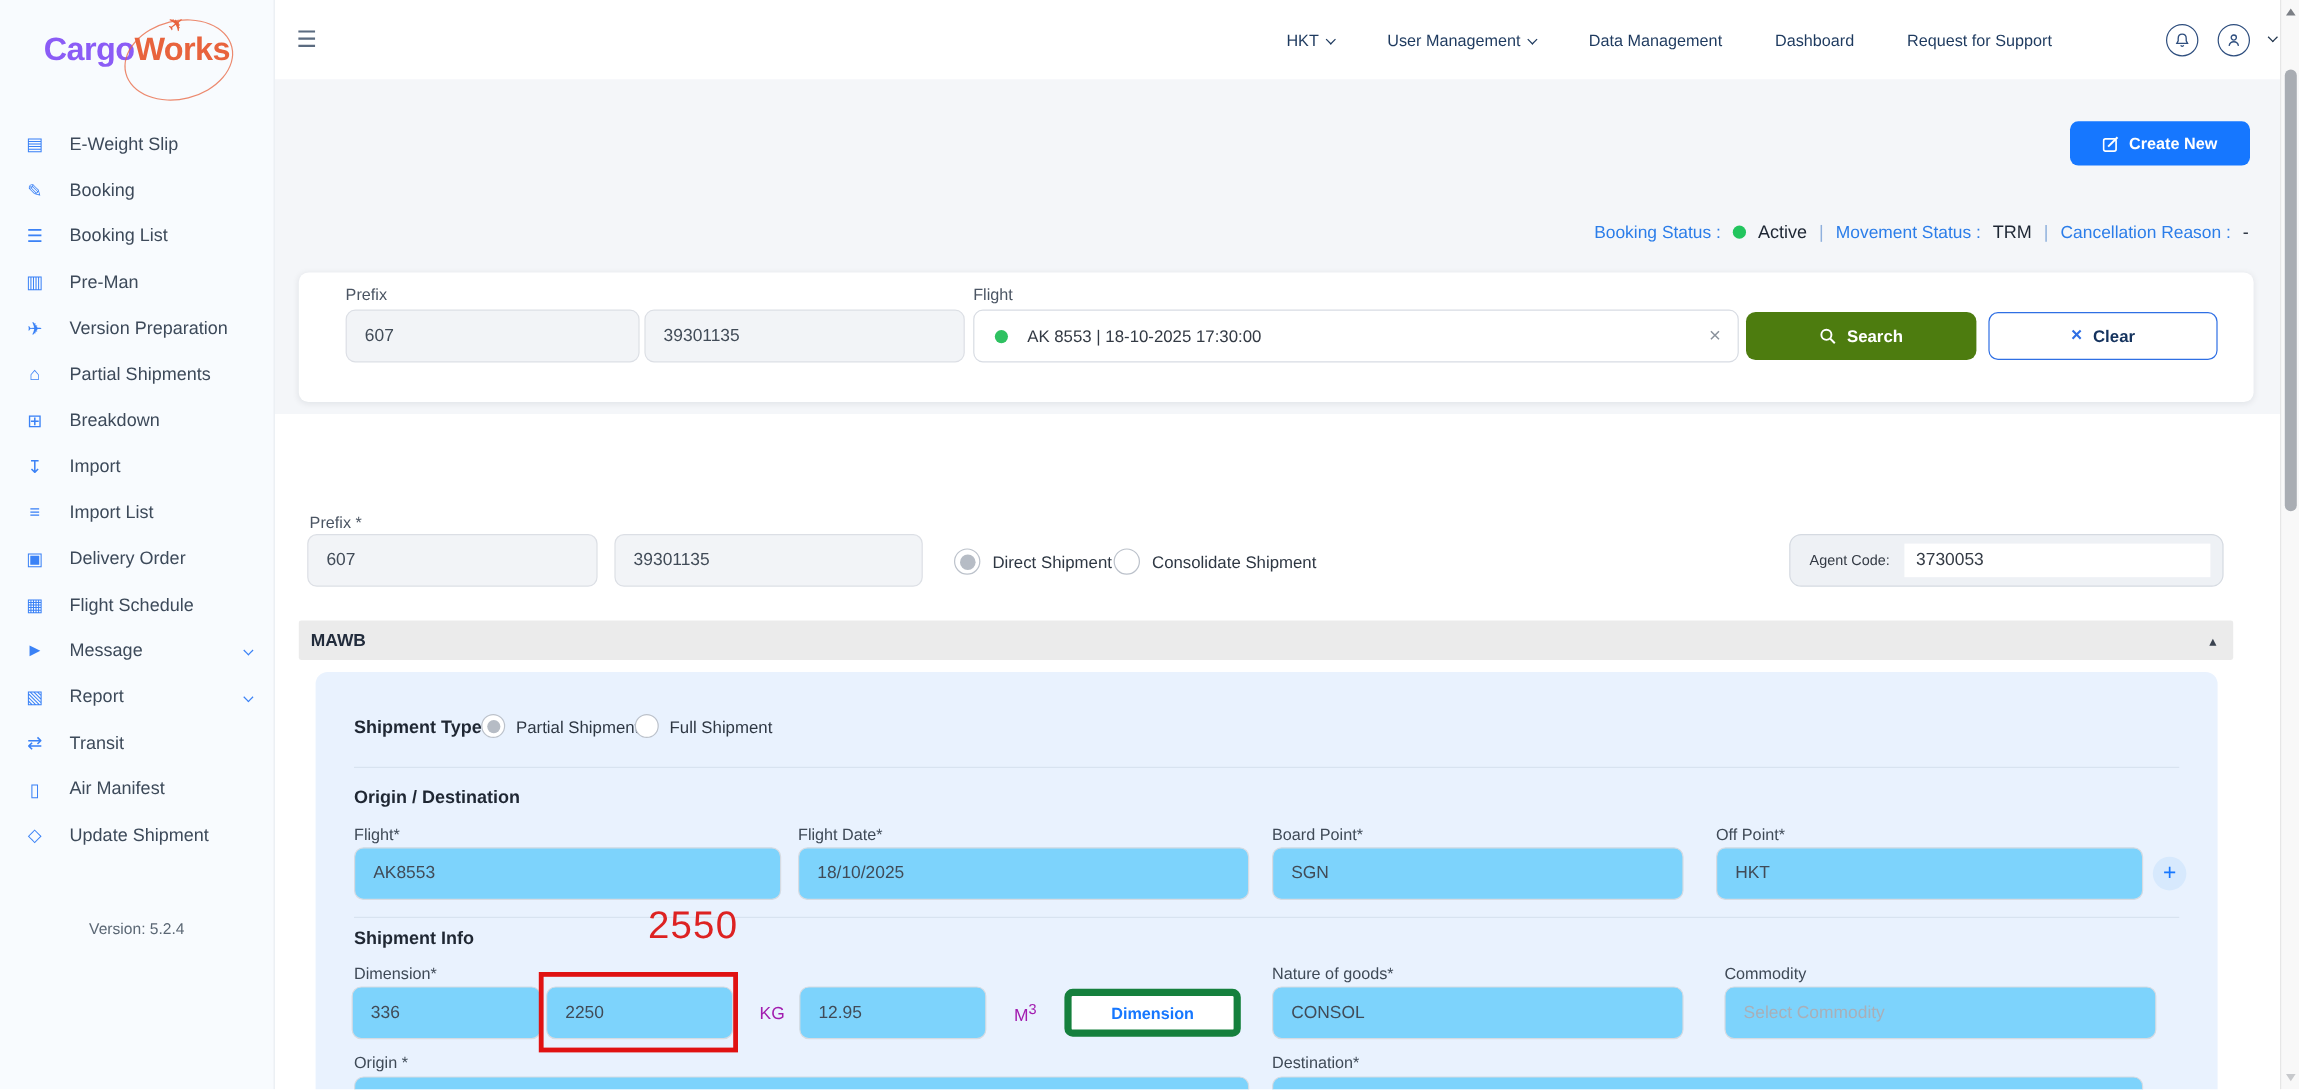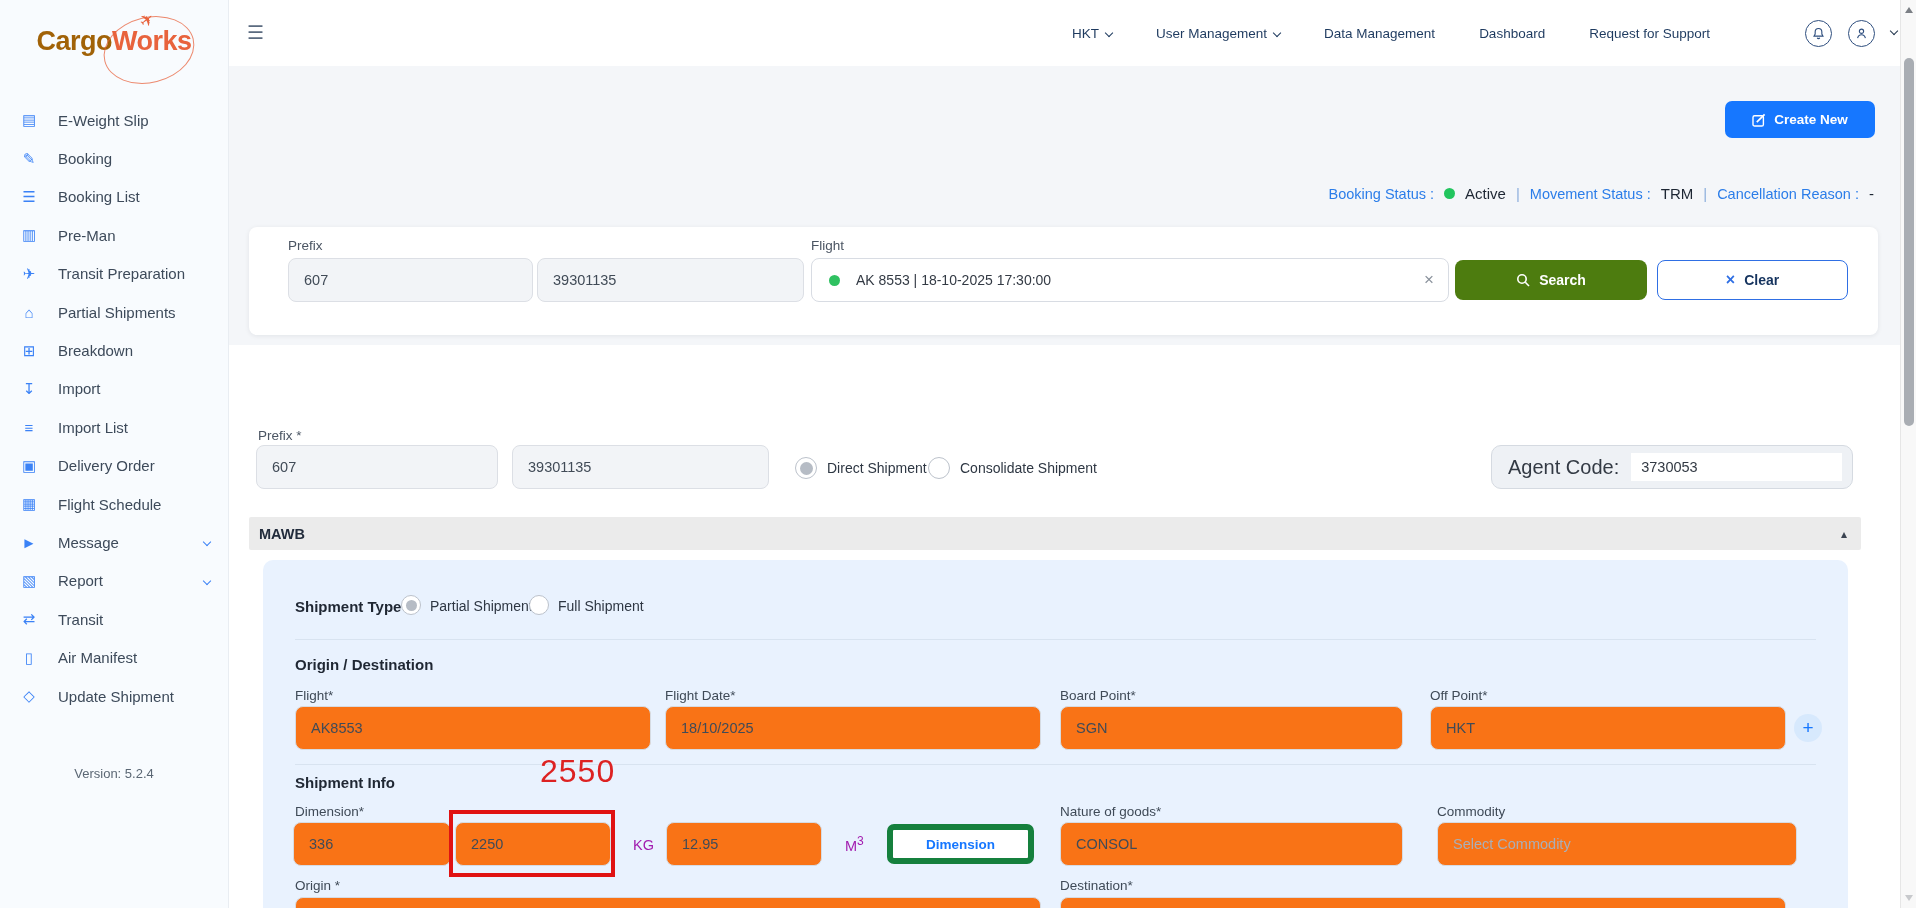--- a/index.html
+++ b/index.html
@@ -5,21 +5,21 @@
   * { margin:0; padding:0; box-sizing:border-box; }
   html,body { width:1916px; height:908px; overflow:hidden; background:#fff;
     font-family:"Liberation Sans", sans-serif; }
   .app { position:relative; width:1916px; height:908px; background:#fff; overflow:hidden; }
 
   
   .sidebar { position:absolute; left:0; top:0; width:229px; height:908px;
     background:#f8fbfe; border-right:1px solid #e9edf2; z-index:5; }
   .logo { position:relative; width:100%; height:60px; margin-top:26px; text-align:center;
     font-weight:bold; font-size:27px; letter-spacing:-0.5px; }
-  .logo-cargo { color:#a16207;margin-top:27px; }
+  .logo-cargo { color:#8b5cf6;margin-top:27px; }
   .logo-works { color:#e8633d; }
   .logo-swirl { position:absolute; left:103px; top:-9px; width:92px; height:66px;
     border:1.5px solid rgba(232,99,61,.75); border-radius:50%; transform:rotate(-14deg); pointer-events:none; }
   .plane-icon { position:absolute; left:140px; top:-16px; color:#e8633d; font-size:17px;
     transform:rotate(-38deg); font-weight:normal; }
   .menu { position:absolute; top:101px; left:0; right:0; }
   .mi { height:38.4px; display:flex; align-items:center; padding:0 14px 0 19px; cursor:pointer; }
   .mi-ic { width:20px; color:#3b82f6; font-size:15px; text-align:center; flex:0 0 20px; }
   .mi-label { margin-left:19px; font-size:15px; color:#3d4a5a; flex:1; }
   .mi .chev { color:#3b82f6; margin-right:4px; }
@@ -71,36 +71,36 @@
     justify-content:center; gap:9px; cursor:pointer; font-family:inherit; }
   .btn-clear .x-icon { color:#2f6fe4; font-size:16px; }
 
   
   .radio { width:22px; height:22px; border-radius:50%; border:1.5px solid #bcc2cb;
     background:#fff; position:absolute; cursor:pointer; }
   .radio.sel::after { content:""; position:absolute; inset:3.5px; border-radius:50%; background:#b6bcc5; }
   .rlabel { position:absolute; font-size:14px; color:#2e3743; }
   .agent-box { position:absolute; left:1491px; top:445px; width:362px; height:44px;
     background:#eef1f5; border:1px solid #d5dae1; border-radius:10px; display:flex; align-items:center; padding:0 10px 0 16px; }
-  .agent-box .al { font-size:20px; color:#333a44; margin-right:12px; white-space:nowrap; }
+  .agent-box .al { font-size:12px; color:#333a44; margin-right:12px; white-space:nowrap; }
   .agent-inp { flex:1; height:28px; border:none; background:#fff; font-family:inherit;
     font-size:14.5px; color:#333a44; padding:0 10px; }
 
   
   .mawb-bar { position:absolute; left:249px; top:517px; width:1612px; height:33px;
     background:#ebebeb; border-radius:2px; display:flex; align-items:center; padding:0 14px 0 10px; }
   .mawb-title { font-weight:bold; font-size:14.5px; color:#222c3c; flex:1; }
   .mawb-caret { color:#3a4350; font-size:12px; cursor:pointer; }
 
   .mawb-card { position:absolute; left:263px; top:560px; width:1585px; height:452px;
     background:#e9f2fe; border-radius:10px 10px 0 0; overflow:hidden; }
   .sec-h { position:absolute; font-weight:bold; font-size:15px; color:#1f2733; }
   .bdiv { position:absolute; left:32px; right:32px; height:1px; background:#d8e3f0; }
   .mawb-card .flabel { color:#3f4a57; }
-  .mawb-card .ginp { background:#f97316; border-color:#d6dbe2; }
+  .mawb-card .ginp { background:#7dd3fc; border-color:#d6dbe2; }
   .unit { position:absolute; font-size:14.5px; color:#a21caf; }
   .plus-btn { position:absolute; width:28px; height:28px; border-radius:50%; background:#d7e9fd;
     color:#1677ff; border:none; font-size:19px; line-height:26px; cursor:pointer; font-family:inherit; }
   .dim-btn { position:absolute; background:#fff; border:6px solid #15803d; color:#1677ff;
     border-radius:7px; font-weight:bold; font-size:13.5px; cursor:pointer; font-family:inherit; }
   .annotation { position:absolute; font-size:32px; color:#dd2222; letter-spacing:1px; }
   .redbox { position:absolute; border:4px solid #e01212; pointer-events:none; }
   .mawb-card .ginp::placeholder { color:#a9afb8; }
 
   
@@ -136,21 +136,21 @@
       <div class="mi">
         <span class="mi-ic">☰</span>
         <span class="mi-label">Booking List</span>
       </div>
       <div class="mi">
         <span class="mi-ic">▥</span>
         <span class="mi-label">Pre-Man</span>
       </div>
       <div class="mi">
         <span class="mi-ic">✈</span>
-        <span class="mi-label">Transit Preparation</span>
+        <span class="mi-label">Version Preparation</span>
       </div>
       <div class="mi">
         <span class="mi-ic">⌂</span>
         <span class="mi-label">Partial Shipments</span>
       </div>
       <div class="mi">
         <span class="mi-ic">⊞</span>
         <span class="mi-label">Breakdown</span>
       </div>
       <div class="mi">

